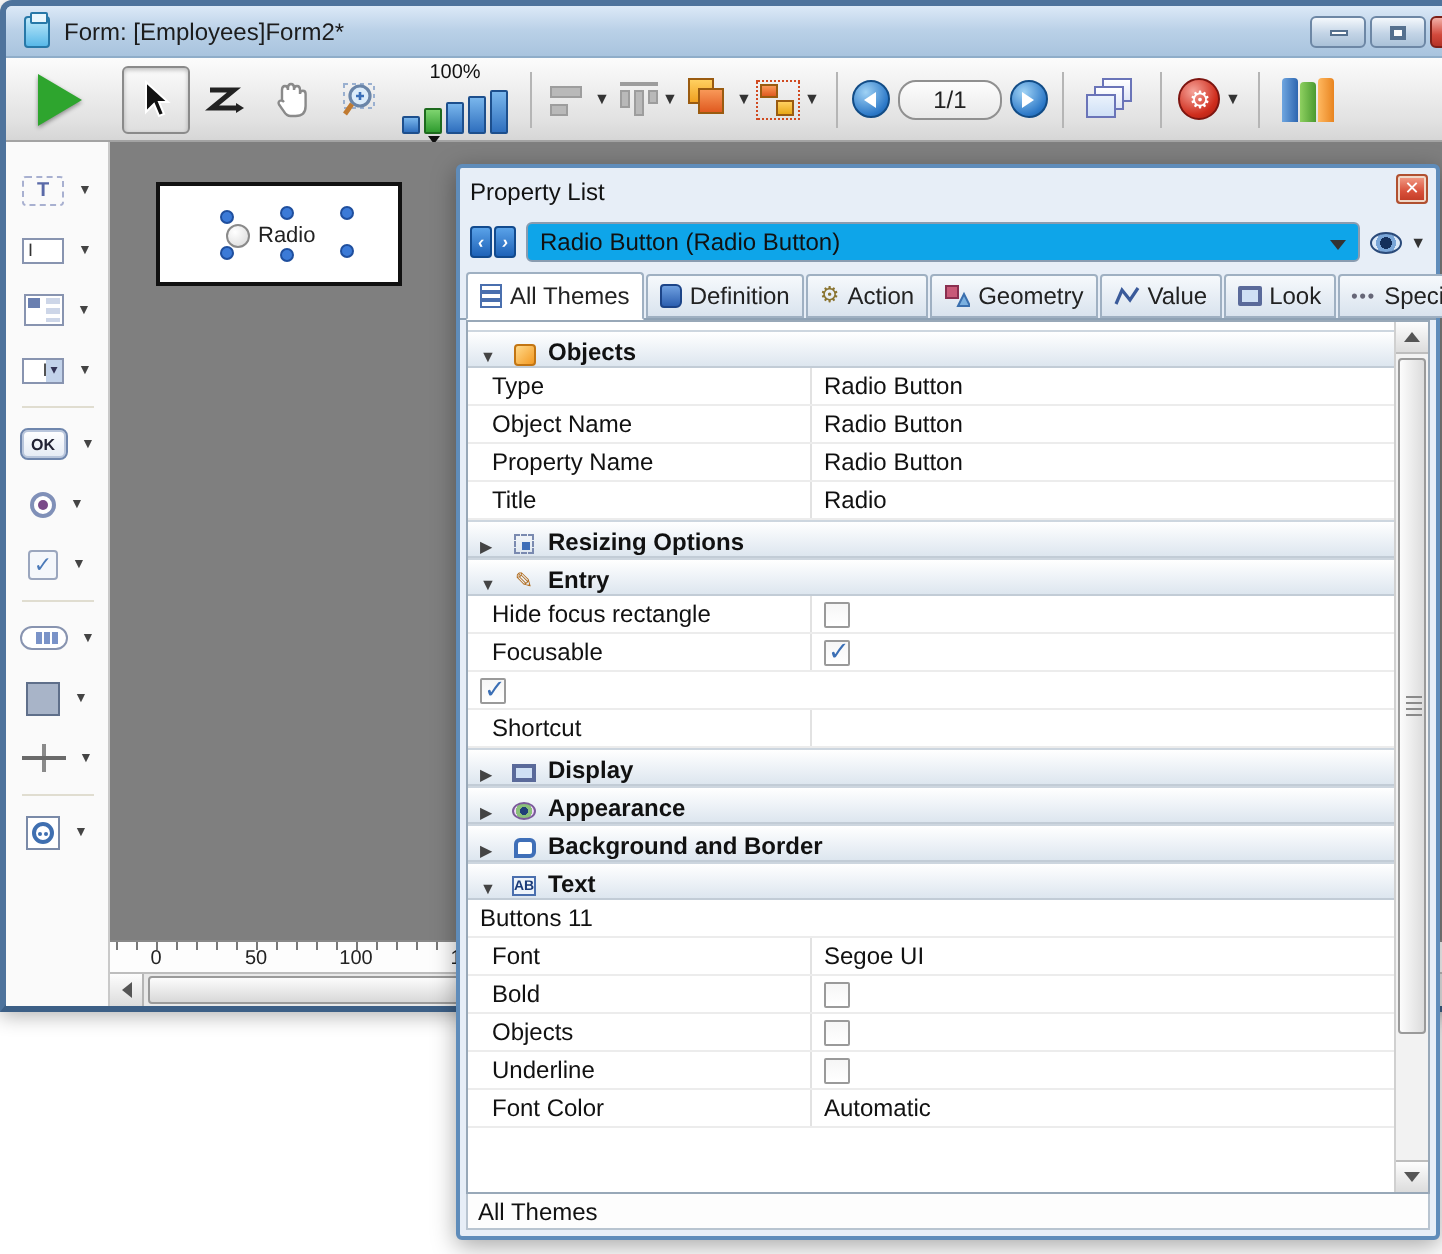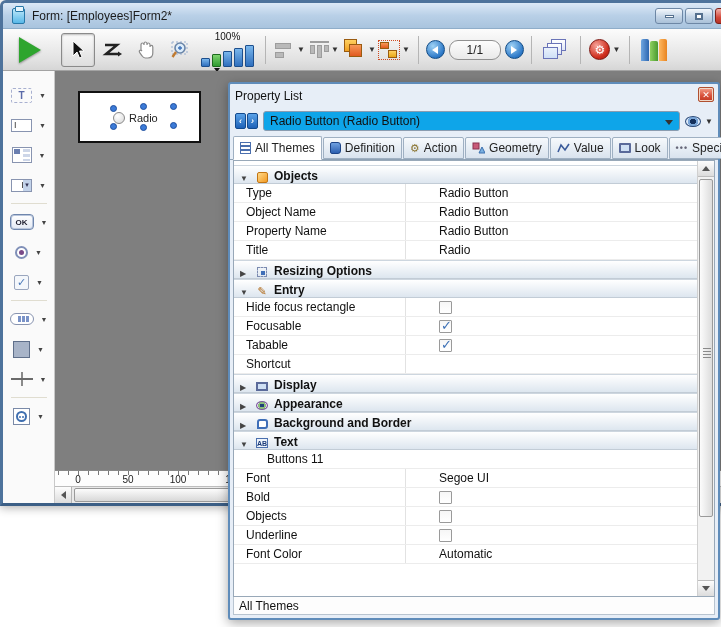--- a/index.html
+++ b/index.html
@@ -178,21 +178,21 @@
   .si-resize::after{content:"";position:absolute;right:1px;bottom:1px;width:4px;height:4px;background:#3f6fb8;}
   .si-entry{font-size:11px;color:#b06a1a;line-height:1;}
   .si-display{width:12px;height:9px;border:2px solid #5a6a9a;background:#cfe0f4;}
   .si-eye{width:12px;height:9px;border-radius:50%;border:1px solid #7a5a9a;
     background:radial-gradient(circle,#204078 0 2px,#8ac07a 2px 4px,#f0d8f8 4px);}
   .si-bg{width:11px;height:10px;border:2px solid #3f6fb8;border-radius:3px 3px 3px 0;background:#fff;}
   .si-text{width:14px;height:10px;border:1px solid #4a6fae;background:#eef4fb;color:#1a3a78;
     font-size:7px;font-weight:bold;display:flex;align-items:center;justify-content:center;}
   .prow{height:19px;display:flex;border-bottom:1px solid #ececec;font-size:12px;color:#111;}
   .pcell-l{width:172px;flex:none;border-right:1px solid #e2e2e2;display:flex;align-items:center;padding-left:12px;}
-  .pcell-v{flex:1;display:flex;align-items:center;padding-left:6px;margin-left:27px;}
+  .pcell-v{flex:1;display:flex;align-items:center;padding-left:6px;}
   .cbox{width:13px;height:13px;border:1px solid #9a9a9a;background:linear-gradient(#f6f6f6,#fff);position:relative;border-radius:1px;}
   .cbox.checked::after{content:"✓";position:absolute;left:1px;top:-3px;color:#3b6fb5;font-size:13px;font-weight:bold;}
 
   .vscroll{width:17px;flex:none;background:#f2f2f2;border-left:1px solid #d0d0d0;position:relative;}
   .vs-btn{position:absolute;left:0;width:16px;height:16px;background:linear-gradient(#fdfdfd,#dcdcdc);
     display:flex;align-items:center;justify-content:center;}
   .vs-btn.up{top:0;border-bottom:1px solid #bdbdbd;}
   .vs-btn.down{bottom:0;border-top:1px solid #bdbdbd;}
   .vs-tri-u{width:0;height:0;border-bottom:5px solid #555;border-left:4px solid transparent;border-right:4px solid transparent;}
   .vs-tri-d{width:0;height:0;border-top:5px solid #555;border-left:4px solid transparent;border-right:4px solid transparent;}
@@ -513,21 +513,20 @@
             <span class="cbox"></span>
           </span>
       </div>
       <div class="prow">
         <span class="pcell-l">Focusable</span>
         <span class="pcell-v">
             <span class="cbox checked"></span>
           </span>
       </div>
       <div class="prow">
-        <span class="pcell-l">Tabable</span>
         <span class="pcell-v">
             <span class="cbox checked"></span>
           </span>
       </div>
       <div class="prow">
         <span class="pcell-l">Shortcut</span>
         <span class="pcell-v"></span>
       </div>
 
       <div class="sec">

